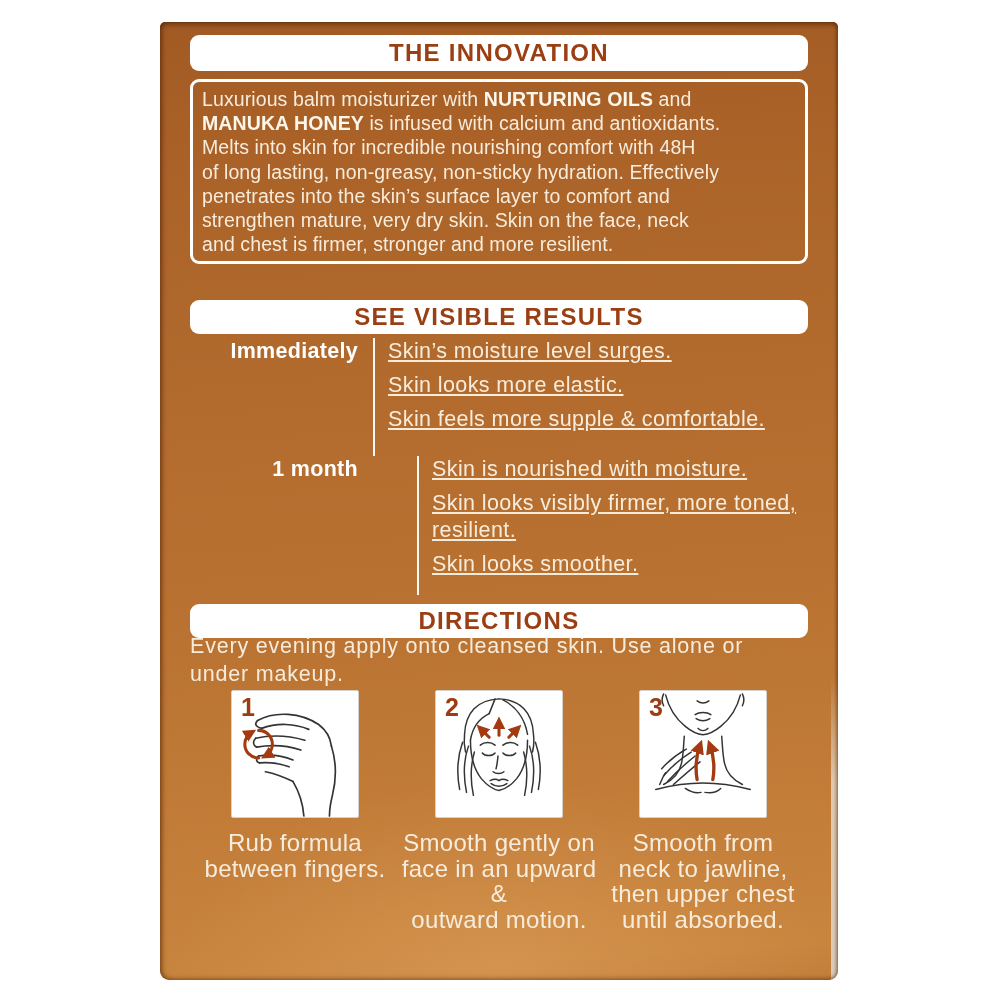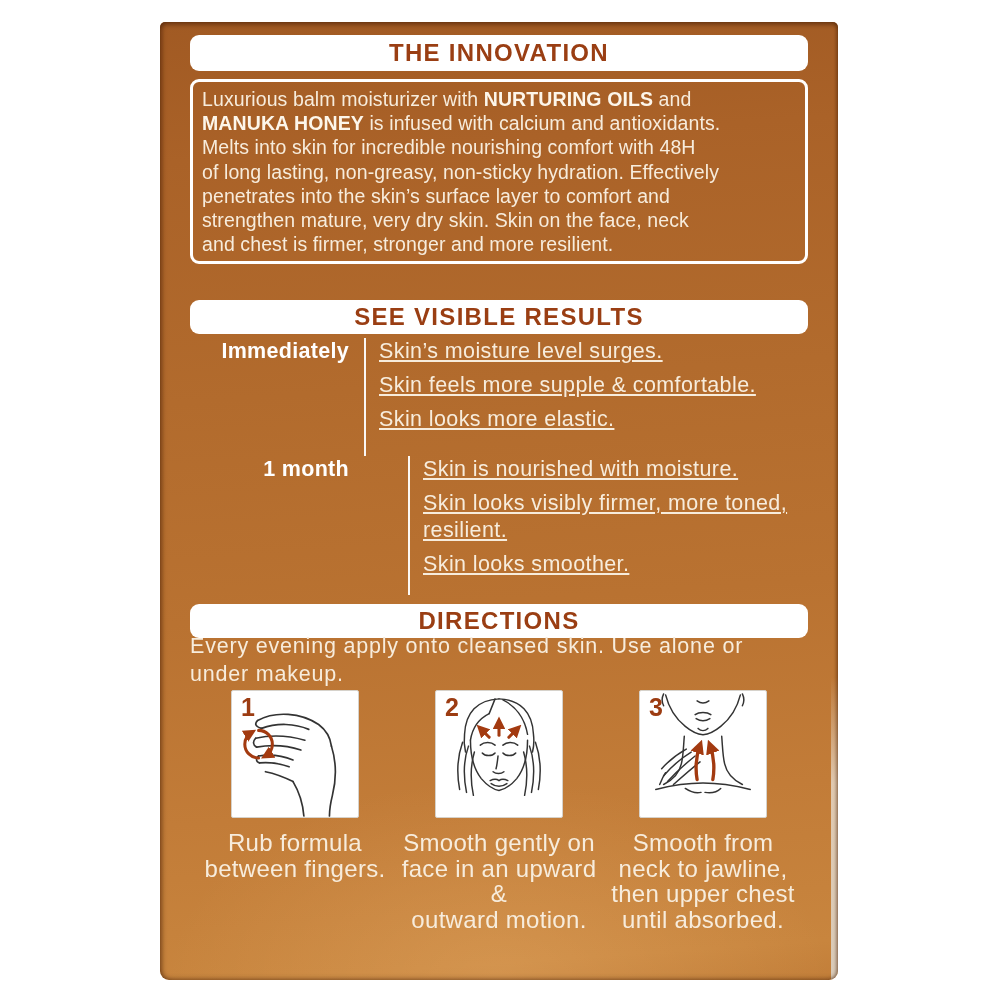--- a/index.html
+++ b/index.html
@@ -41,21 +41,21 @@
   .inno-box {
     position: absolute; left: 30px; top: 57px; width: 618px; height: 185px;
     border: 3px solid #ffffff; border-radius: 9px;
     padding: 5px 9px; color: #f7ecdc;
     font-size: 19.5px; line-height: 24.2px; letter-spacing: 0.1px;
     white-space: pre-line;
   }
   .inno-box b { font-weight: bold; color: #fdf6ea; }
 
   .results-grid {
-    position: absolute; left: 23px; top: 316px; width: 618px;
+    position: absolute; left: 32px; top: 316px; width: 618px;
     display: grid; grid-template-columns: 181px 1fr;
   }
   .r-label {
     text-align: right; padding: 0 15px 0 0; color: #ffffff;
     font-weight: bold; font-size: 21.5px; line-height: 27px; letter-spacing: 0.3px;
   }
   .r-items { border-left: 2px solid rgba(255,255,255,0.95); padding: 0 0 16px 13px; }
   .r-items.last { padding-bottom: 10px; margin-left: 44px; }
   .r-items p {
     color: #f7ecdc; font-size: 21.5px; line-height: 27px; letter-spacing: 0.4px;
@@ -103,22 +103,22 @@
 penetrates into the skin’s surface layer to comfort and
 strengthen mature, very dry skin. Skin on the face, neck
 and chest is firmer, stronger and more resilient.</span></div>
 
     <div class="title-bar bar-results">SEE VISIBLE RESULTS</div>
 
     <div class="results-grid">
       <div class="r-label">Immediately</div>
       <div class="r-items">
         <p>Skin’s moisture level surges.</p>
+        <p>Skin looks more elastic.</p>
         <p>Skin feels more supple &amp; comfortable.</p>
-        <p>Skin looks more elastic.</p>
       </div>
       <div class="r-label">1 month</div>
       <div class="r-items last">
         <p>Skin is nourished with moisture.</p>
         <p>Skin looks visibly firmer, more toned,
 resilient.</p>
         <p>Skin looks smoother.</p>
       </div>
     </div>
 

